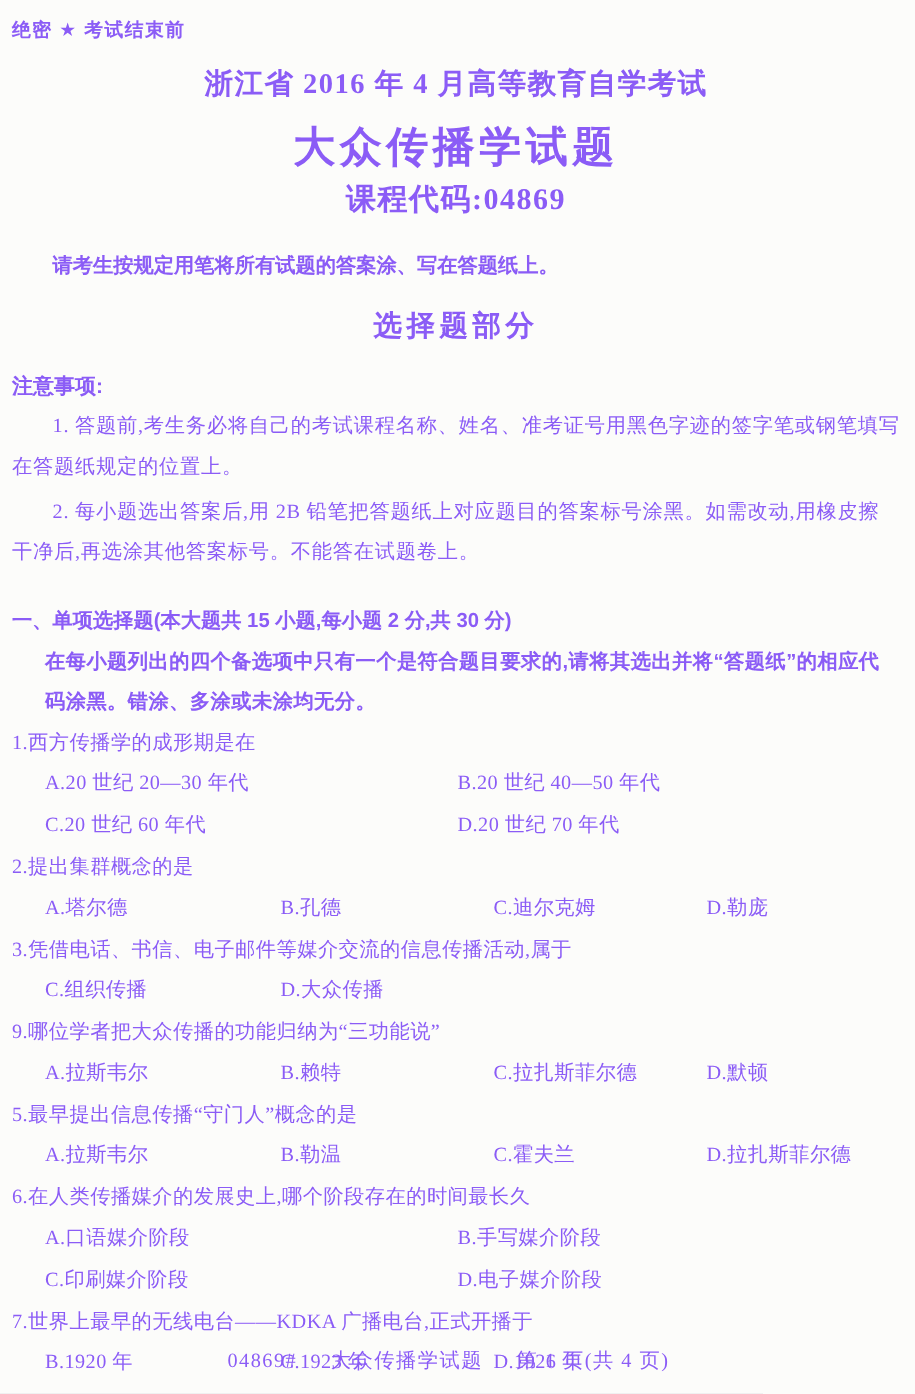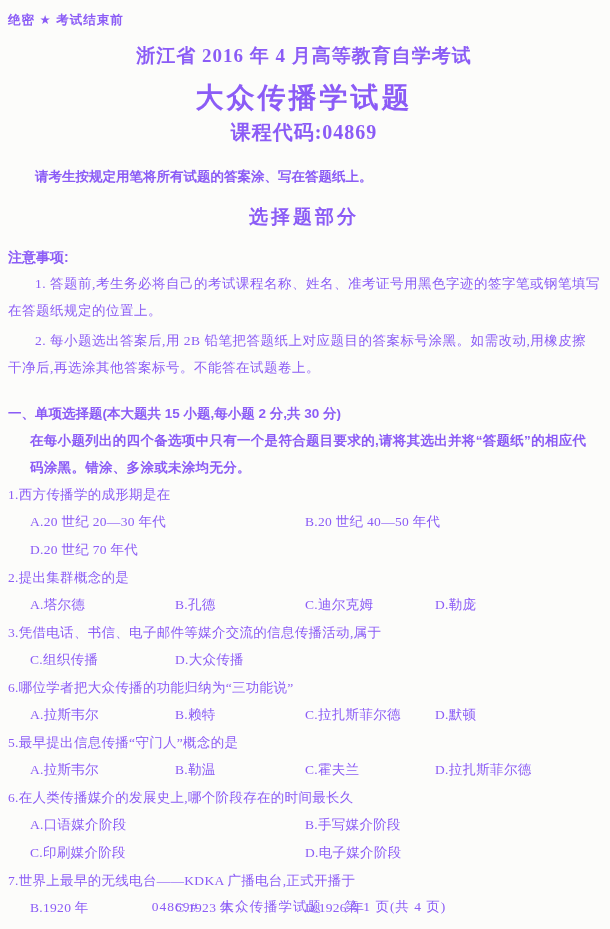--- a/index.html
+++ b/index.html
@@ -57,21 +57,21 @@
     font-family:"Liberation Sans","DejaVu Sans",sans-serif;
     font-weight:700;font-size:13.5px;line-height:27px;
     margin:1px 0 0 22px;letter-spacing:0.3px;
   }
   .question{font-size:13.5px;}
   .stem{line-height:27px;letter-spacing:0.3px;}
   .opts{
     display:grid;margin-left:22px;line-height:28px;
     letter-spacing:0.3px;
   }
-  .opts.four{grid-template-columns:145px 130px 130px 1fr;}
+  .opts.four{grid-template-columns:145px 130px 130px 1fr;gap:12px;}
   .opts.two{grid-template-columns:275px 1fr;}
   .footer{
     position:absolute;left:0;right:12px;bottom:13px;
     text-align:center;font-size:13.5px;letter-spacing:1px;
   }
   .footer span{margin:0 9px;}
 </style>
 </head>
 <body>
 
@@ -94,20 +94,21 @@
   </div>
 
   <div class="part-heading">一、单项选择题(本大题共 15 小题,每小题 2 分,共 30 分)</div>
   <div class="part-sub">在每小题列出的四个备选项中只有一个是符合题目要求的,请将其选出并将“答题纸”的相应代码涂黑。错涂、多涂或未涂均无分。</div>
 
   <div class="question">
     <div class="stem">1.西方传播学的成形期是在</div>
     <div class="opts two">
       <span>A.20 世纪 20—30 年代</span>
       <span>B.20 世纪 40—50 年代</span>
+      <span>C.20 世纪 60 年代</span>
       <span>D.20 世纪 70 年代</span>
     </div>
   </div>
 
   <div class="question">
     <div class="stem">2.提出集群概念的是</div>
     <div class="opts four">
       <span>A.塔尔德</span>
       <span>B.孔德</span>
       <span>C.迪尔克姆</span>
@@ -117,21 +118,21 @@
 
   <div class="question">
     <div class="stem">3.凭借电话、书信、电子邮件等媒介交流的信息传播活动,属于</div>
     <div class="opts four">
       <span>C.组织传播</span>
       <span>D.大众传播</span>
     </div>
   </div>
 
   <div class="question">
-    <div class="stem">6.哪位学者把大众传播的功能归纳为“三功能说”</div>
+    <div class="stem">9.哪位学者把大众传播的功能归纳为“三功能说”</div>
     <div class="opts four">
       <span>A.拉斯韦尔</span>
       <span>B.赖特</span>
       <span>C.拉扎斯菲尔德</span>
       <span>D.默顿</span>
     </div>
   </div>
 
   <div class="question">
     <div class="stem">5.最早提出信息传播“守门人”概念的是</div>

